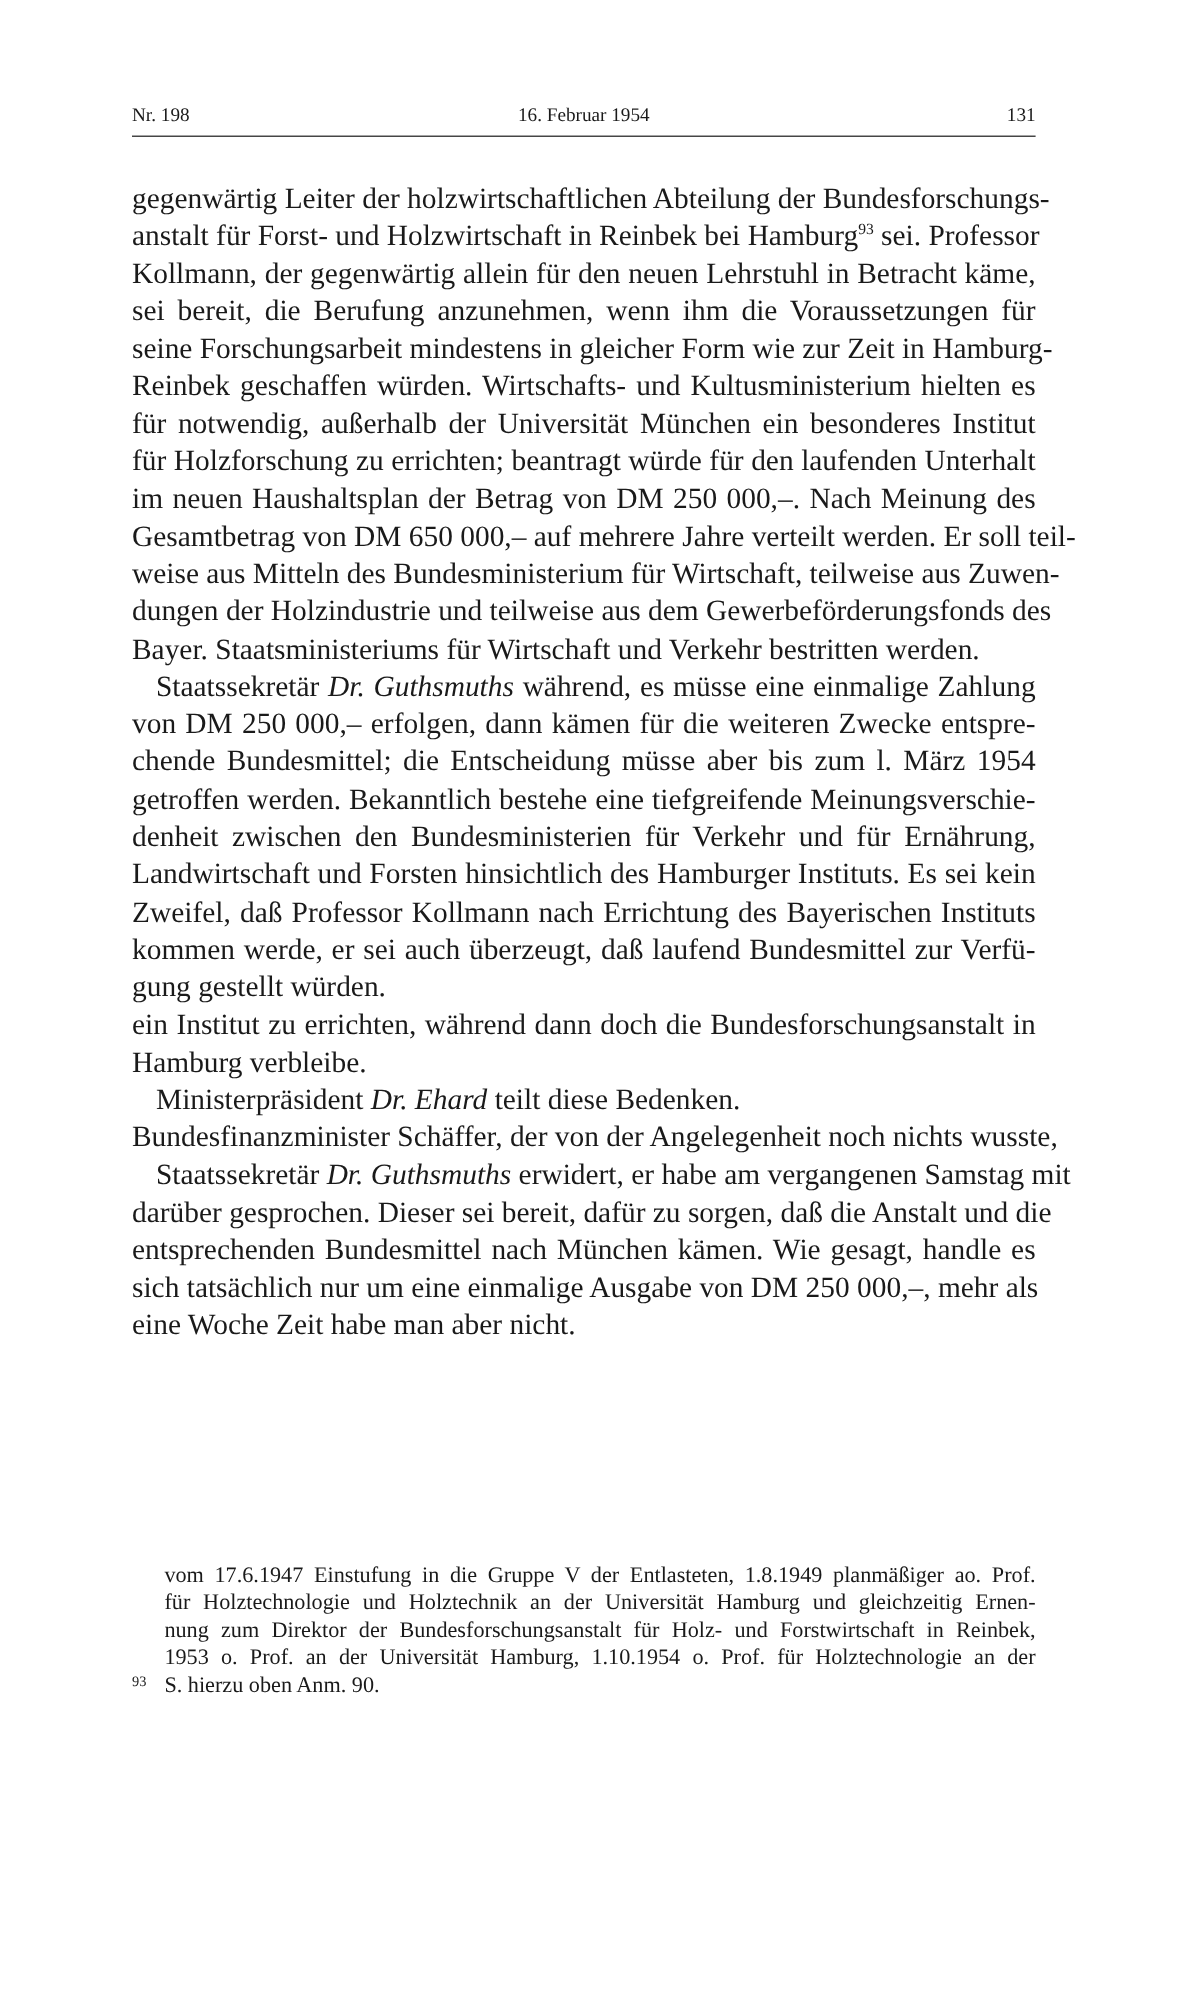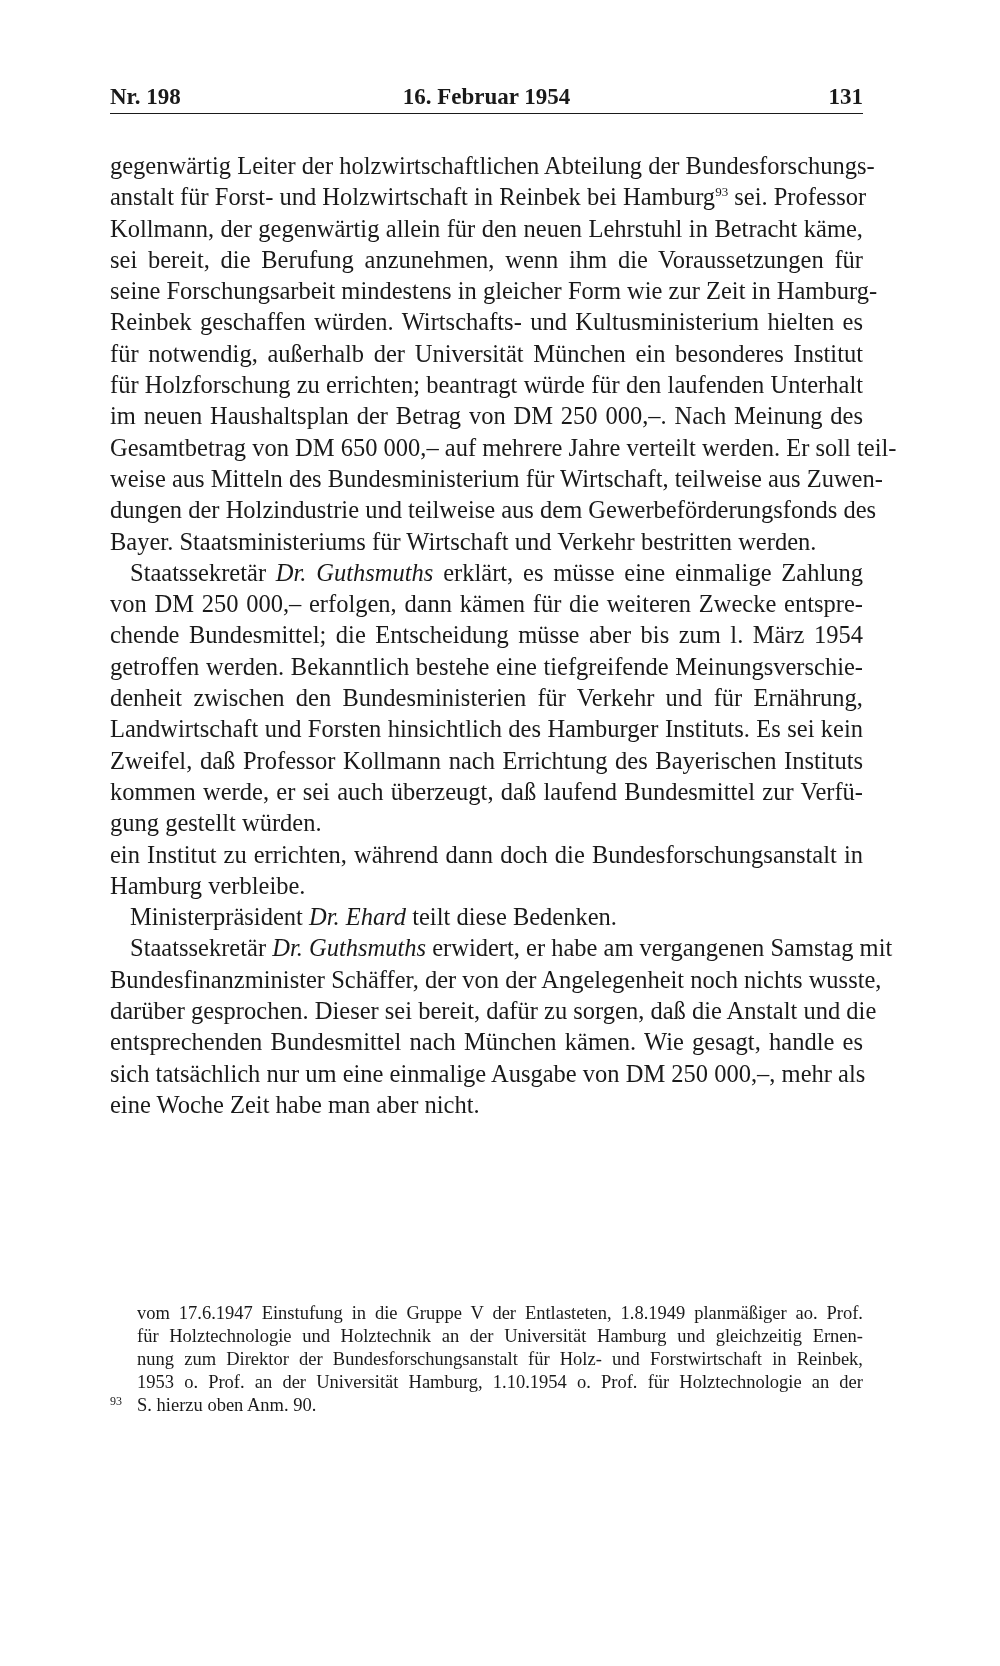--- a/index.html
+++ b/index.html
@@ -20,23 +20,22 @@
       left: 110px;
       top: 0;
       width: 753px;
     }
     .header {
       position: absolute;
       left: 0;
       top: 82px;
       width: 753px;
       height: 30px;
-      font-size: 23px;
+      font-size: 16px;
       line-height: 30px;
-      font-weight: bold;
     }
     .header .left { position: absolute; left: 0; top: 0; }
     .header .center { position: absolute; left: 0; width: 753px; text-align: center; top: 0; }
     .header .right { position: absolute; right: 0; top: 0; }
     .rule {
       position: absolute;
       left: 0;
       top: 113px;
       width: 753px;
       height: 0;
@@ -115,37 +114,37 @@
     <div class="line">seine Forschungsarbeit mindestens in gleicher Form wie zur Zeit in Hamburg-</div>
     <div class="line">Reinbek geschaffen würden. Wirtschafts- und Kultusministerium hielten es</div>
     <div class="line">für notwendig, außerhalb der Universität München ein besonderes Institut</div>
     <div class="line">für Holzforschung zu errichten; beantragt würde für den laufenden Unterhalt</div>
     <div class="line">im neuen Haushaltsplan der Betrag von DM 250 000,–. Nach Meinung des</div>
     <div class="line">Gesamtbetrag von DM 650 000,– auf mehrere Jahre verteilt werden. Er soll teil-</div>
     <div class="line">weise aus Mitteln des Bundesministerium für Wirtschaft, teilweise aus Zuwen-</div>
     <div class="line">dungen der Holzindustrie und teilweise aus dem Gewerbeförderungsfonds des</div>
     <div class="line last">Bayer. Staatsministeriums für Wirtschaft und Verkehr bestritten werden.</div>
 
-    <div class="line indent"><span>Staatssekretär </span><span class="it">Dr. Guthsmuths</span><span> erklärt, es müsse eine einmalige Zahlung</span></div>
+    <div class="line indent"><span>Staatssekretär </span><span class="it">Dr. Guthsmuths</span><span> während, es müsse eine einmalige Zahlung</span></div>
     <div class="line">von DM 250 000,– erfolgen, dann kämen für die weiteren Zwecke entspre-</div>
     <div class="line">chende Bundesmittel; die Entscheidung müsse aber bis zum l. März 1954</div>
     <div class="line">getroffen werden. Bekanntlich bestehe eine tiefgreifende Meinungsverschie-</div>
     <div class="line">denheit zwischen den Bundesministerien für Verkehr und für Ernährung,</div>
     <div class="line">Landwirtschaft und Forsten hinsichtlich des Hamburger Instituts. Es sei kein</div>
     <div class="line">Zweifel, daß Professor Kollmann nach Errichtung des Bayerischen Instituts</div>
     <div class="line">kommen werde, er sei auch überzeugt, daß laufend Bundesmittel zur Verfü-</div>
     <div class="line last">gung gestellt würden.</div>
 
     <div class="line">ein Institut zu errichten, während dann doch die Bundesforschungsanstalt in</div>
     <div class="line last">Hamburg verbleibe.</div>
 
     <div class="line indent last"><span>Ministerpräsident </span><span class="it">Dr. Ehard</span><span> teilt diese Bedenken.</span></div>
 
+    <div class="line">Bundesfinanzminister Schäffer, der von der Angelegenheit noch nichts wusste,</div>
     <div class="line indent"><span>Staatssekretär </span><span class="it">Dr. Guthsmuths</span><span> erwidert, er habe am vergangenen Samstag mit</span></div>
-    <div class="line">Bundesfinanzminister Schäffer, der von der Angelegenheit noch nichts wusste,</div>
     <div class="line">darüber gesprochen. Dieser sei bereit, dafür zu sorgen, daß die Anstalt und die</div>
     <div class="line">entsprechenden Bundesmittel nach München kämen. Wie gesagt, handle es</div>
     <div class="line">sich tatsächlich nur um eine einmalige Ausgabe von DM 250 000,–, mehr als</div>
     <div class="line last">eine Woche Zeit habe man aber nicht.</div>
   </div>
 
   <div class="footnotes">
     <div class="fline">vom 17.6.1947 Einstufung in die Gruppe V der Entlasteten, 1.8.1949 planmäßiger ao. Prof.</div>
     <div class="fline">für Holztechnologie und Holztechnik an der Universität Hamburg und gleichzeitig Ernen-</div>
     <div class="fline">nung zum Direktor der Bundesforschungsanstalt für Holz- und Forstwirtschaft in Reinbek,</div>

